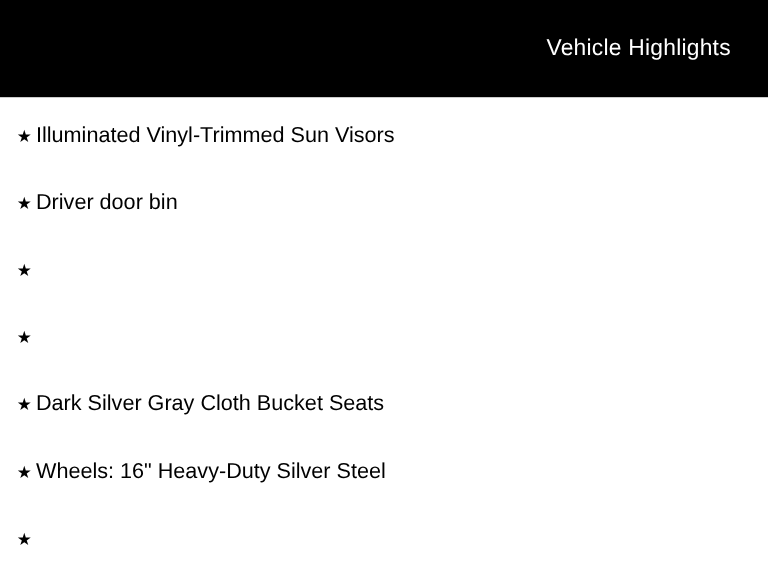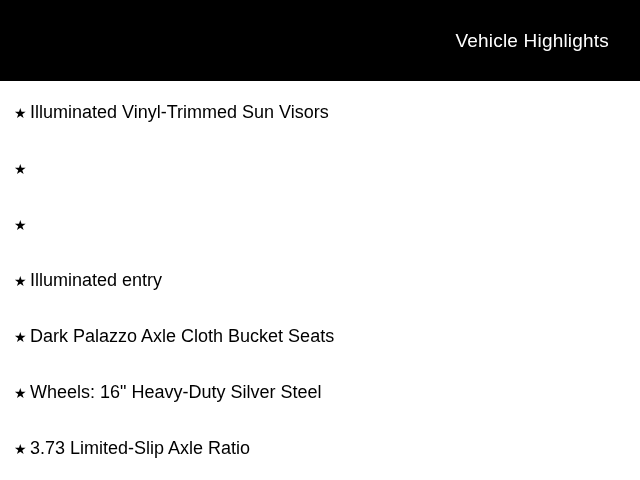--- a/index.html
+++ b/index.html
@@ -84,42 +84,41 @@
   <div class="content">
     <ul class="hl-list">
 
       <li class="hl-item">
         <span class="hl-bullet">★</span>
         <span class="hl-text">Illuminated Vinyl-Trimmed Sun Visors</span>
       </li>
 
       <li class="hl-item">
         <span class="hl-bullet">★</span>
+        <span class="hl-text">Driver door bin</span>
       </li>
 
       <li class="hl-item">
         <span class="hl-bullet">★</span>
       </li>
 
       <li class="hl-item">
         <span class="hl-bullet">★</span>
-        <span class="hl-text">Illuminated entry</span>
       </li>
 
       <li class="hl-item">
         <span class="hl-bullet">★</span>
-        <span class="hl-text">Dark Palazzo Axle Cloth Bucket Seats</span>
+        <span class="hl-text">Dark Silver Gray Cloth Bucket Seats</span>
       </li>
 
       <li class="hl-item">
         <span class="hl-bullet">★</span>
         <span class="hl-text">Wheels: 16" Heavy-Duty Silver Steel</span>
       </li>
 
       <li class="hl-item">
         <span class="hl-bullet">★</span>
-        <span class="hl-text">3.73 Limited-Slip Axle Ratio</span>
       </li>
 
     </ul>
   </div>
 
 </div>
 
 </body></html>

